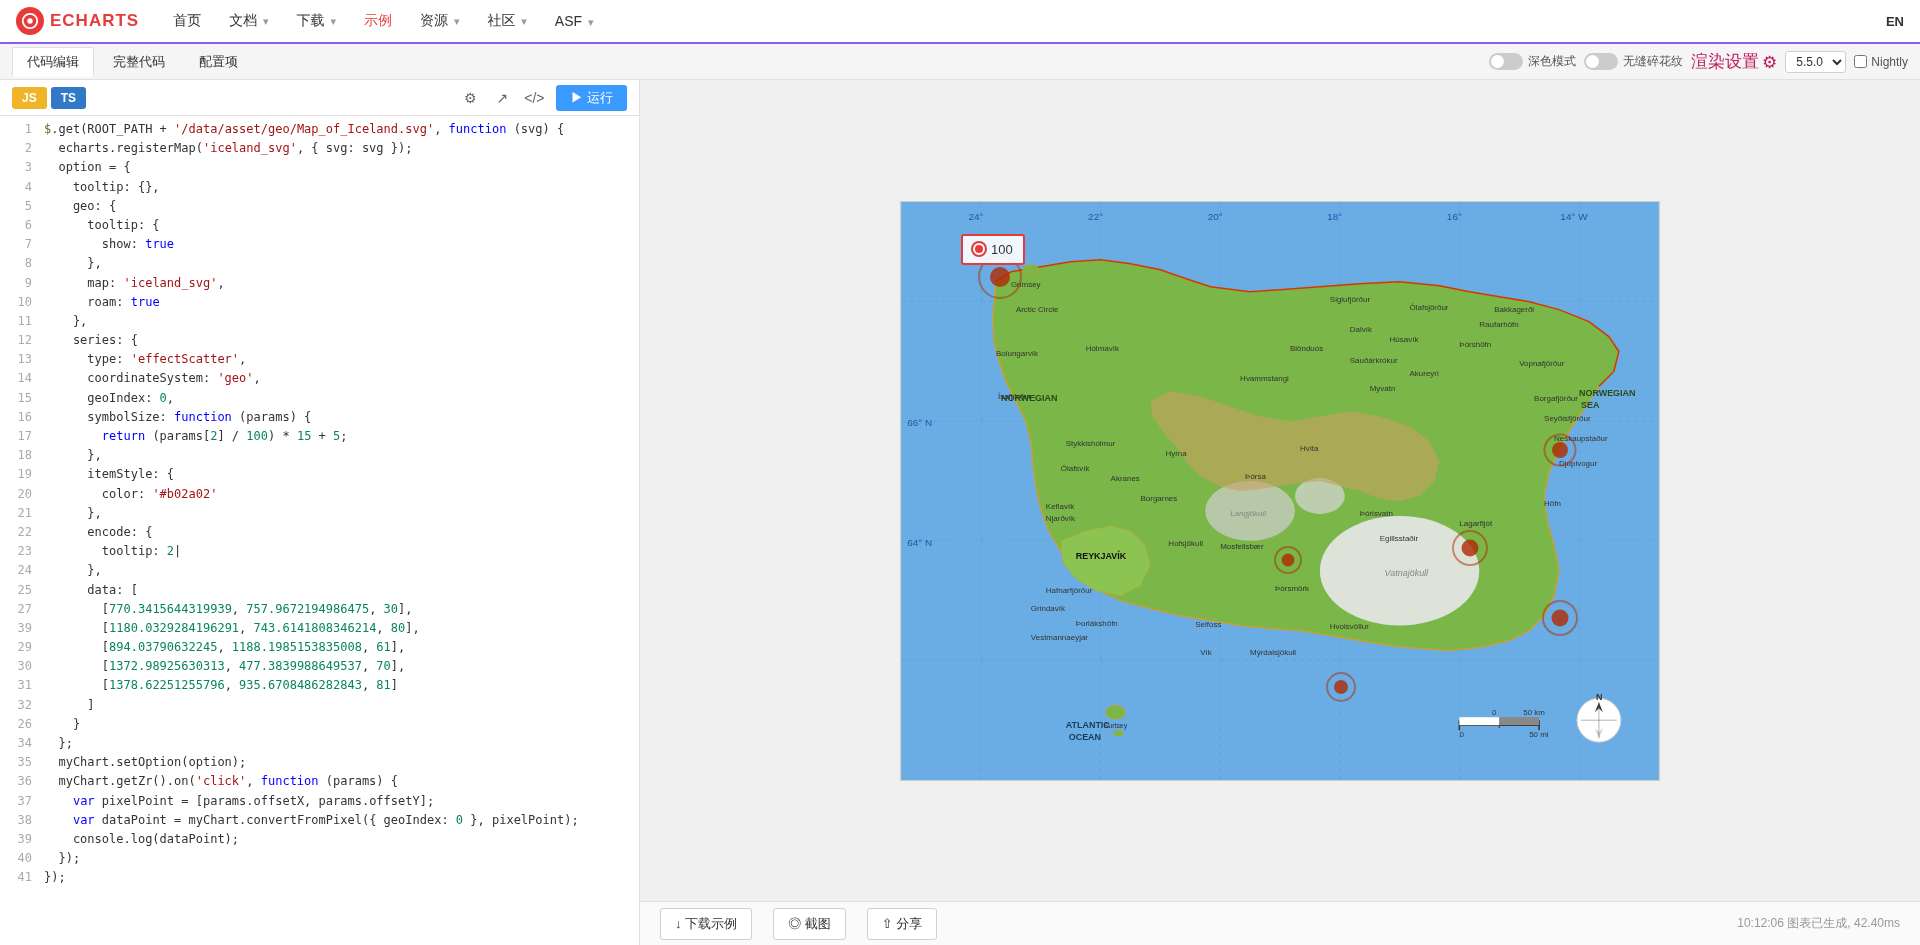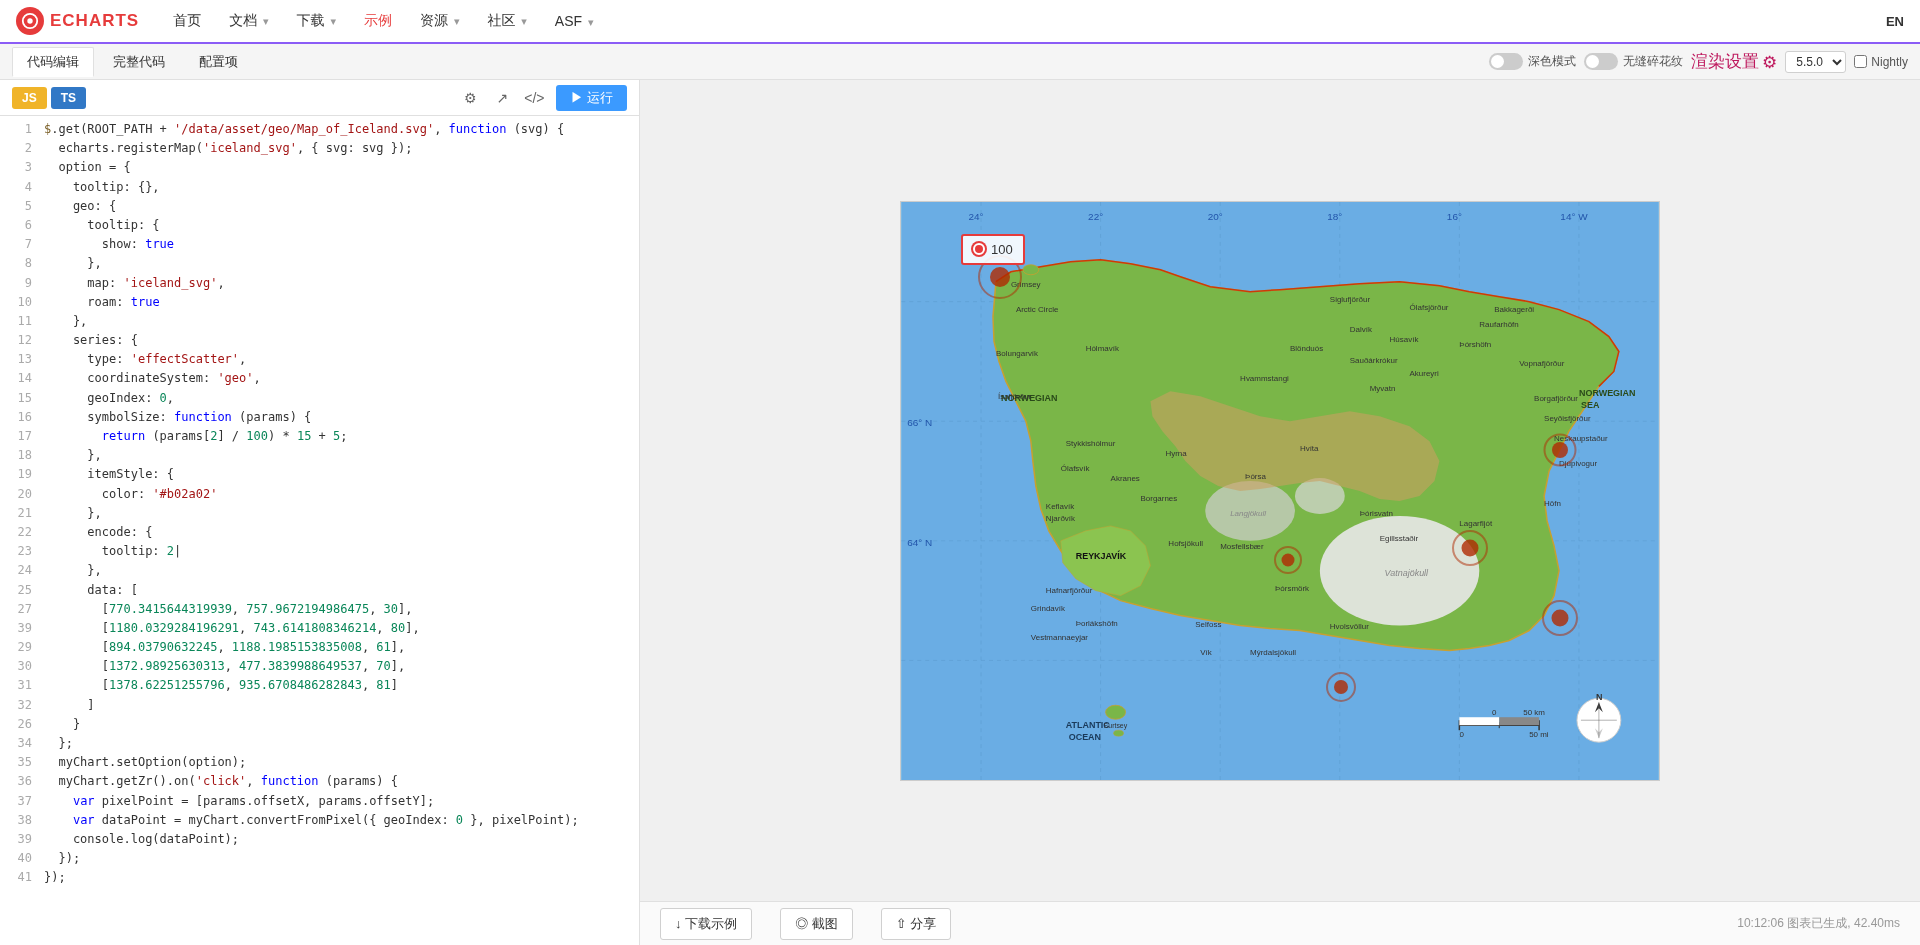--- a/index.html
+++ b/index.html
@@ -239,21 +239,21 @@
       100% { opacity: 0; transform: translate(-50%, -50%) scale(2.2); }
     }
 
     
     .bottom-bar {
       height: 44px;
       border-top: 1px solid #e0e0e0;
       display: flex;
       align-items: center;
       padding: 0 20px;
-      gap: 28px;
+      gap: 21px;
       background: #fafafa;
     }
     .bottom-btn {
       display: flex;
       align-items: center;
       gap: 5px;
       padding: 6px 14px;
       border: 1px solid #d0d0d0;
       border-radius: 3px;
       background: #fff;

